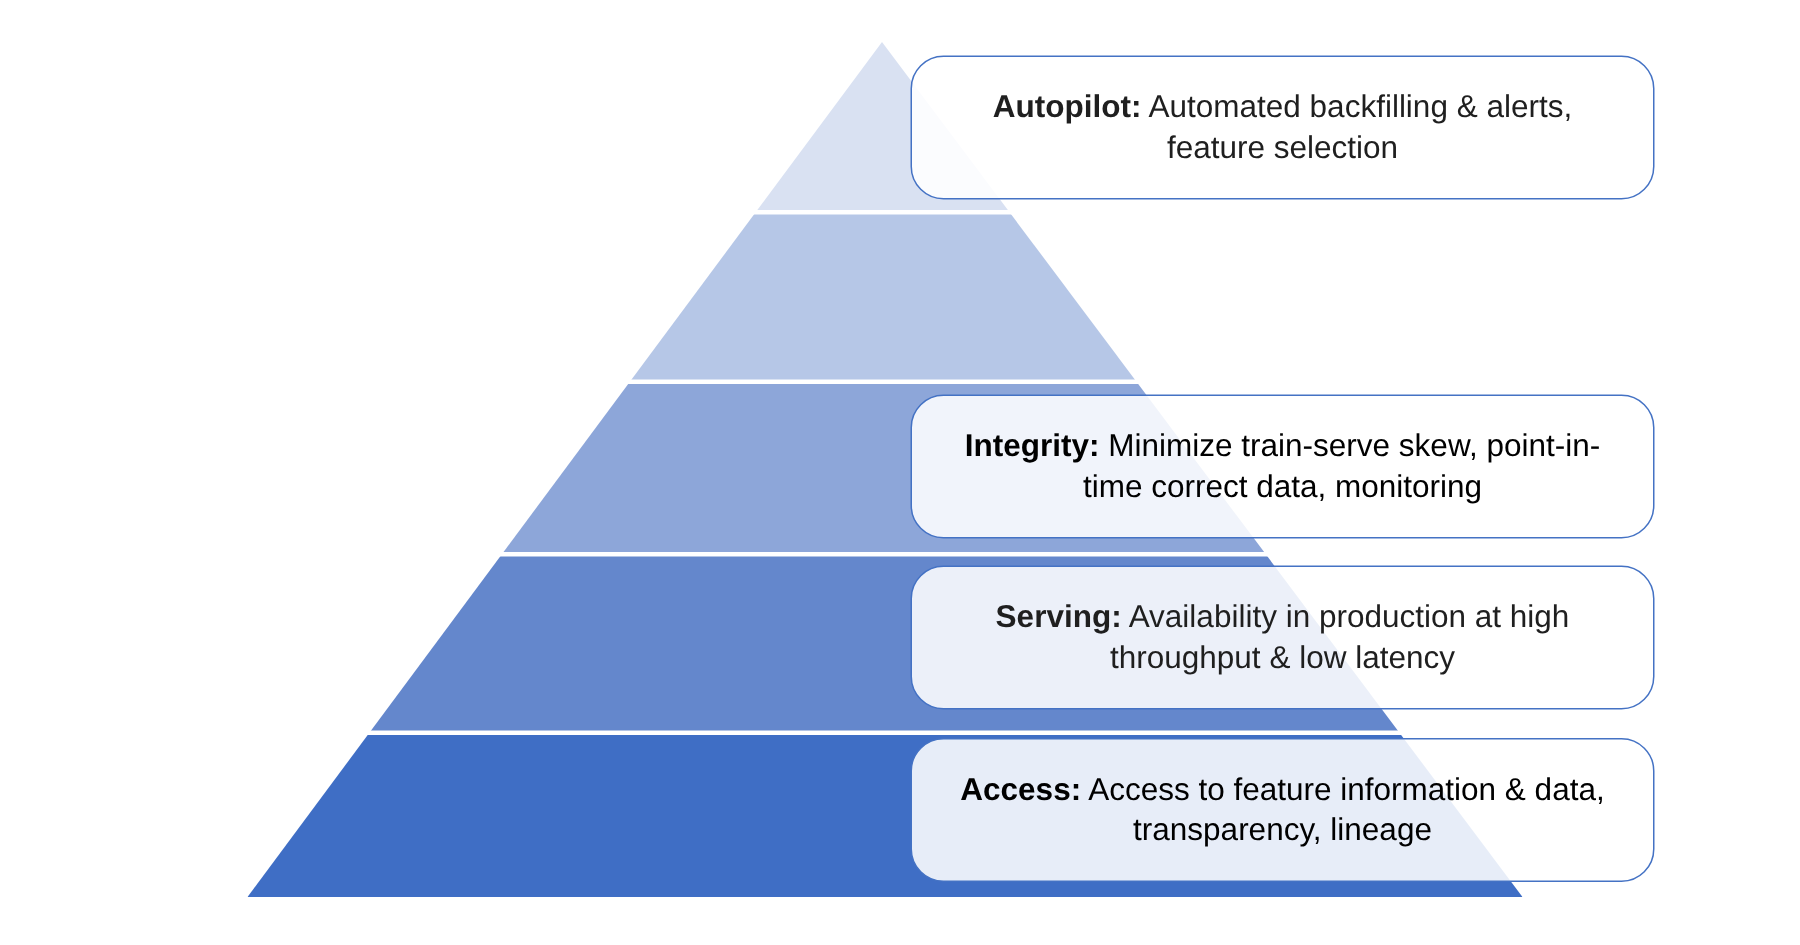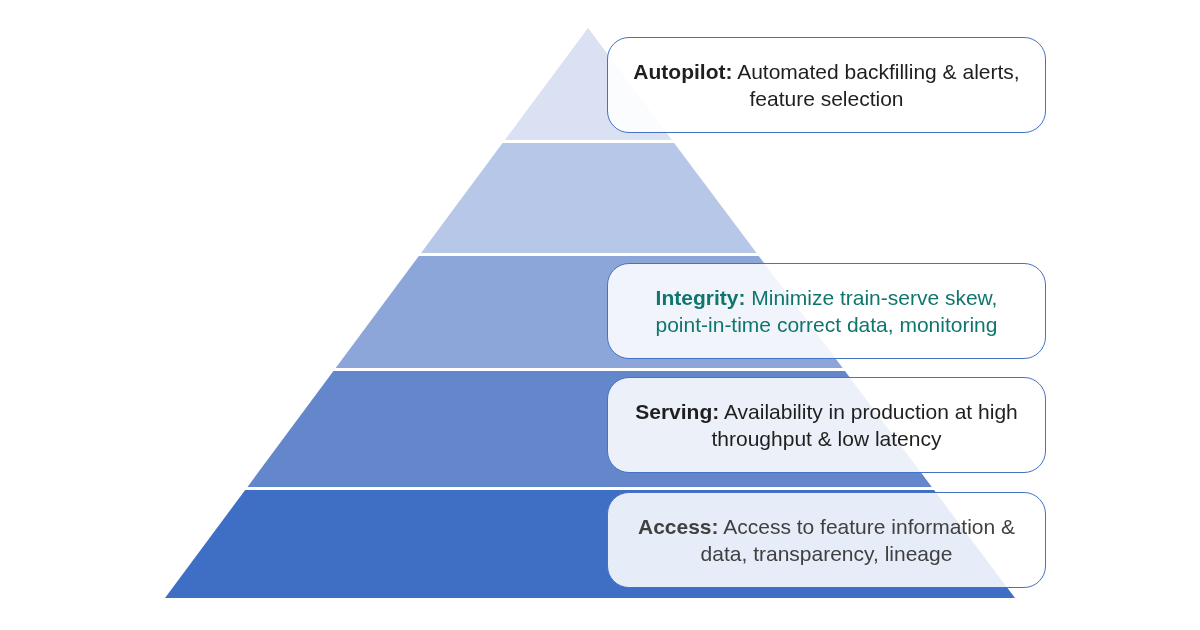--- a/index.html
+++ b/index.html
@@ -25,21 +25,21 @@
   .band-1 { top: 28px;  height: 112px; }
   .band-2 { top: 143px; height: 110px; }
   .band-3 { top: 256px; height: 112px; }
   .band-4 { top: 371px; height: 116px; }
   .band-5 { top: 490px; height: 108px; }
 
   
   .level-box {
     position: absolute;
     left: 607px;
-    width: 439px;
+    width: 496px;
     height: 96px;
     box-sizing: border-box;
     border-radius: 22px;
     background: rgba(255, 255, 255, 0.88);
     border: 1.5px solid #4472C4;
     display: flex;
     align-items: center;
     justify-content: center;
     text-align: center;
     padding: 6px 24px;
@@ -67,31 +67,31 @@
     <div class="band band-5" style="background: rgb(63, 110, 197);"></div>
   </div>
 
   <div class="level-box box-1" style="border-color: rgb(68, 114, 196); color: rgb(31, 31, 31);">
     <div>
       <b>Autopilot:</b><span> Automated backfilling &amp; alerts, feature selection</span>
     </div>
   </div>
 
 
-  <div class="level-box box-3" style="border-color: rgb(68, 114, 196); color: #0f766e; justify-content: center;">
+  <div class="level-box box-3" style="border-color: rgb(68, 114, 196); color: #000000; justify-content: center;">
     <div>
       <b>Integrity:</b><span> Minimize train-serve skew, point-in-time correct data, monitoring</span>
     </div>
   </div>
 
   <div class="level-box box-4" style="border-color: rgb(68, 114, 196); color: rgb(31, 31, 31);">
     <div>
       <b>Serving:</b><span> Availability in production at high throughput &amp; low latency</span>
     </div>
   </div>
 
-  <div class="level-box box-5" style="border-color: rgb(68, 114, 196); color: #404040;">
+  <div class="level-box box-5" style="border-color: rgb(68, 114, 196); color: #000000;">
     <div>
       <b>Access:</b><span> Access to feature information &amp; data, transparency, lineage</span>
     </div>
   </div>
 
 </div>
 
 </body></html>

